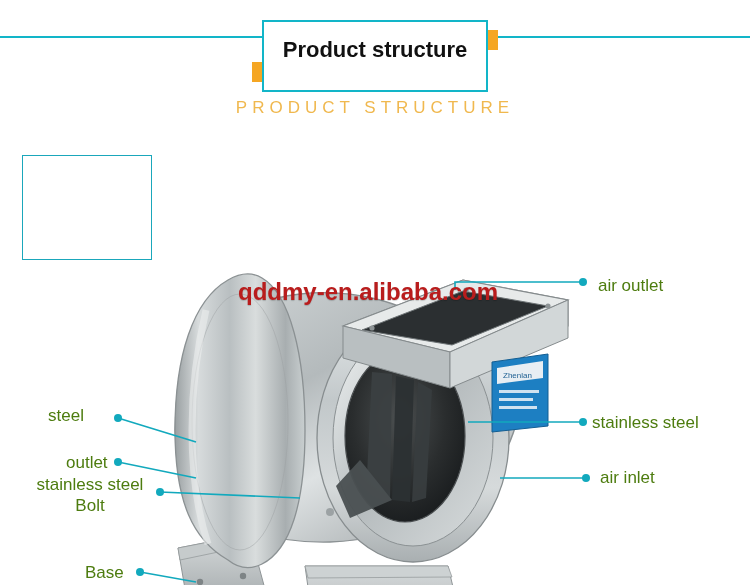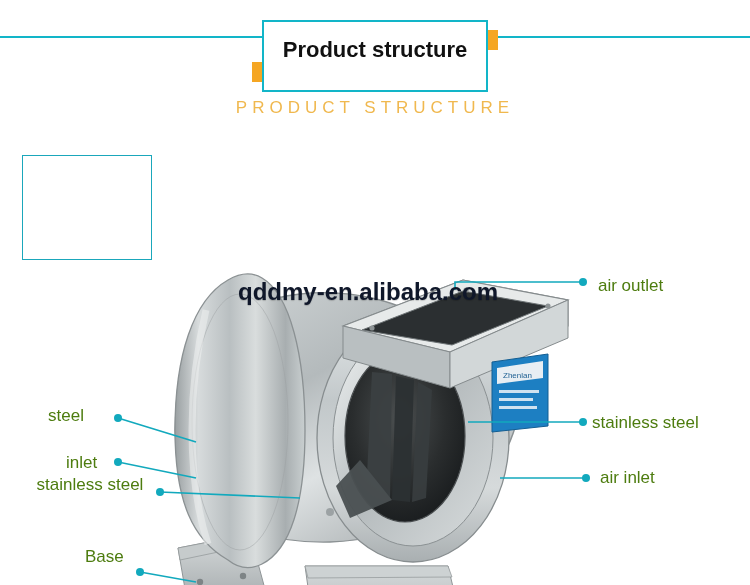--- a/index.html
+++ b/index.html
@@ -42,21 +42,21 @@
   .label.ctr{text-align:center;}
 
   
   .motor-box{
     position:absolute;left:22px;top:25px;width:130px;height:105px;
     border:1px solid #1aa7bb;box-sizing:border-box;background:#ffffff;
   }
 
   .wm{
     position:absolute;left:238px;top:148px;
-    font-size:24px;color:#0f172a;font-weight:bold;
+    font-size:24px;color:#b91c1c;font-weight:bold;
     text-shadow:0 1px 1px rgba(0,0,0,.18);
     white-space:nowrap;pointer-events:none;
   }
   svg{display:block;}
 </style>
 </head>
 <body>
 
 <div id="root">
 
@@ -229,23 +229,24 @@
     <div class="label" style="left:598px;top:145px;">air outlet</div>
 
     <div class="label" style="left:592px;top:282px;">
       <div>stainless steel</div>
     </div>
 
     <div class="label" style="left:600px;top:337px;">air inlet</div>
 
     <div class="label" style="left:48px;top:275px;">steel</div>
 
-    <div class="label" style="left:66px;top:322px;">inlet</div>
+    <div class="label" style="left:66px;top:322px;">outlet</div>
 
     <div class="label ctr" style="left:16px;top:344px;width:148px;">
       <div>stainless steel</div>
+      <div>Bolt</div>
     </div>
 
-    <div class="label" style="left:85px;top:416px;text-align:center;">Base</div>
+    <div class="label" style="left:85px;top:432px;text-align:center;">Base</div>
 
     <div class="wm">qddmy-en.alibaba.com</div>
   </div>
 </div>
 
 </body></html>

